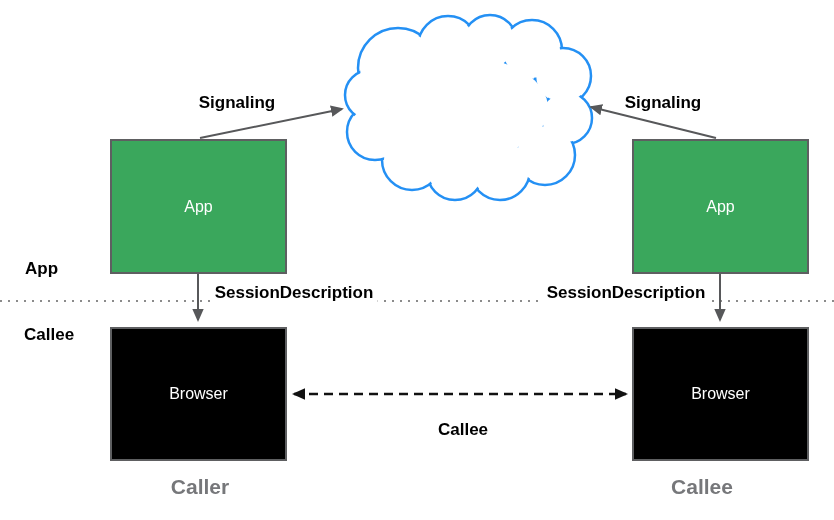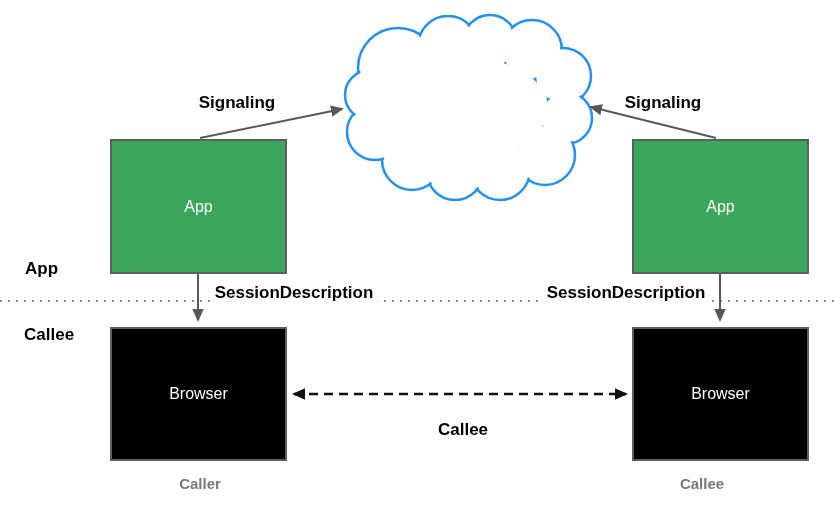--- a/index.html
+++ b/index.html
@@ -61,21 +61,21 @@
     white-space: nowrap;
   }
   #label-layer-app    { left: 25px; top: 259px; }
   #label-layer-webrtc { left: 24px; top: 325px; }
 
   .party-label {
     position: absolute;
     top: 475px;
     transform: translateX(-50%);
     font-weight: 700;
-    font-size: 15px;
+    font-size: 21px;
     color: #76777a;
   }
   #label-caller { left: 200px; }
   #label-callee { left: 702px; }
 </style>
 </head>
 <body>
 
 <div class="stage">
 

